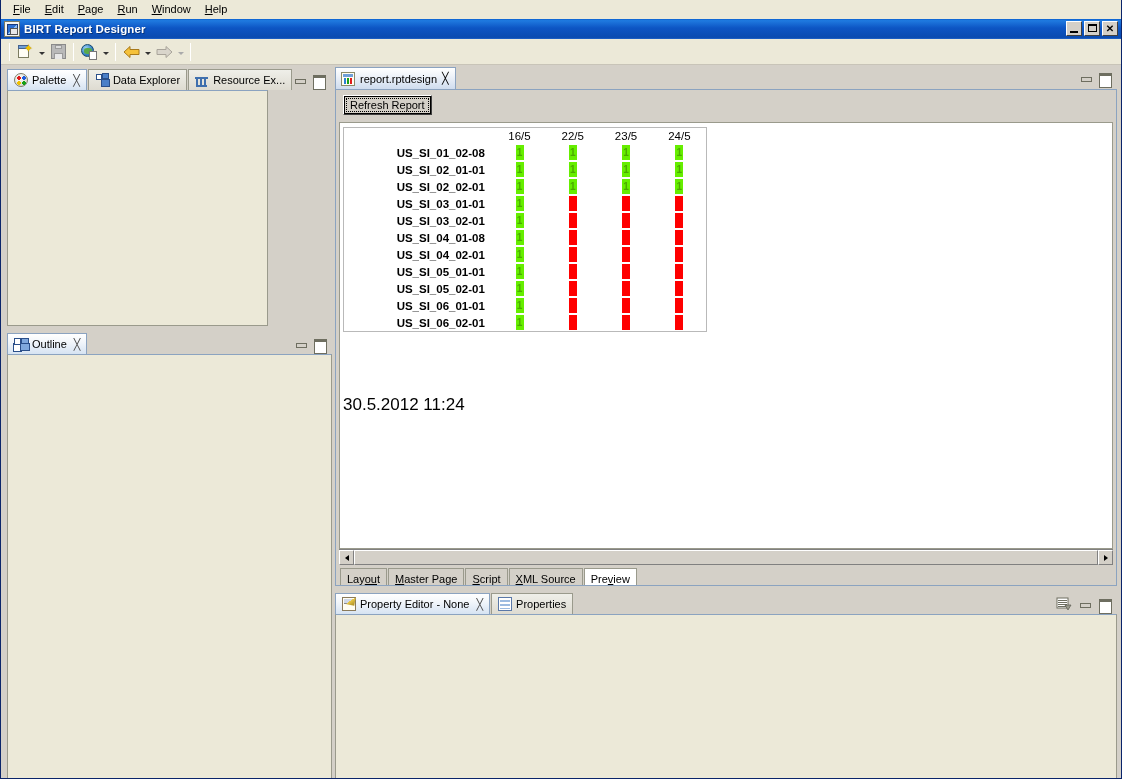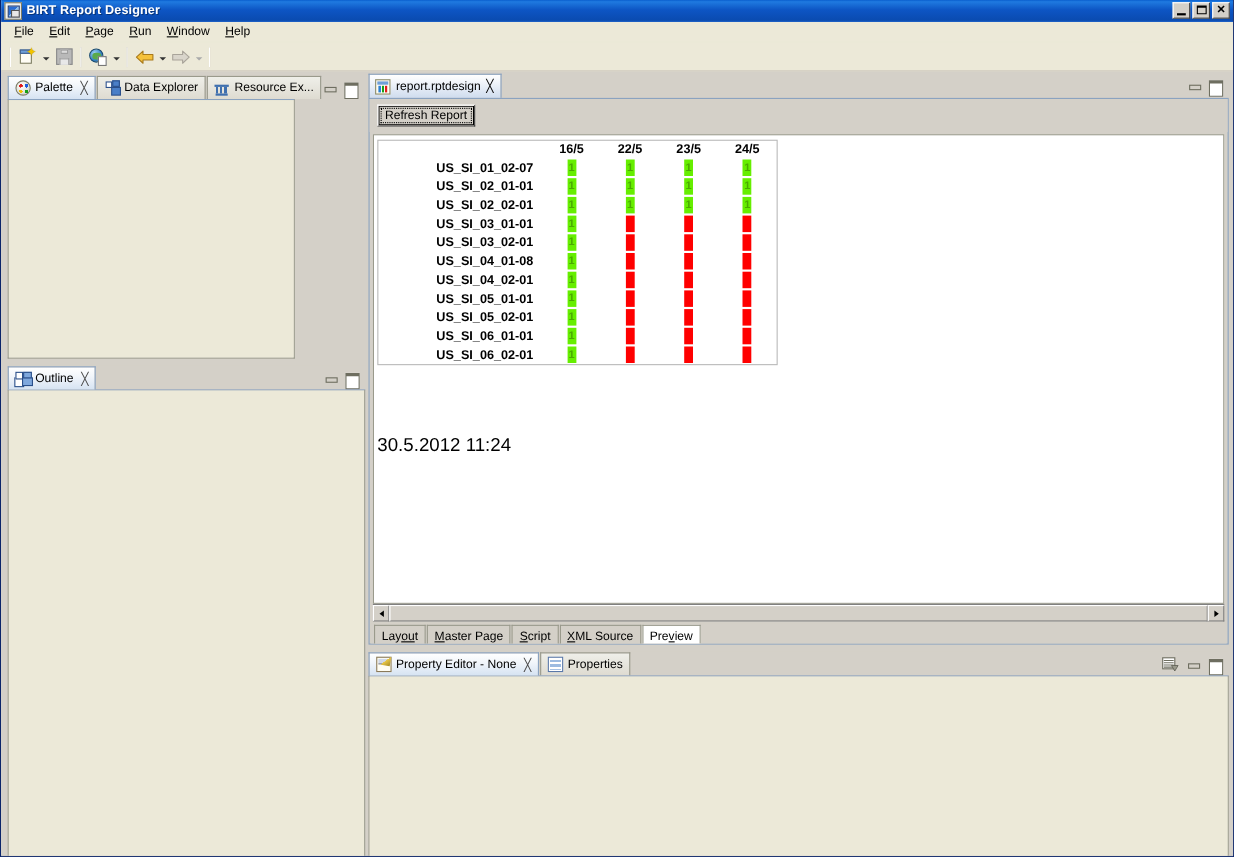--- a/index.html
+++ b/index.html
@@ -321,21 +321,21 @@
     border:1px solid #b9b9b9;
     background:#fff;
   }
   table.report {
     border-collapse:collapse;
     font-family:"Liberation Sans", sans-serif;
     font-size:11.5px;
     font-weight:bold;
   }
   table.report th {
-    font-size:11.5px; font-weight:bold; color:#000;
+    font-size:11.5px; font-weight:normal; color:#000;
     padding: 2px 0 2px 0;
     width:54px;
   }
   table.report th.corner { width: 150px; }
   table.report td.rowlbl {
     text-align:right; padding: 1px 8px 1px 4px;
     font-weight:bold; color:#000; white-space:nowrap;
     font-size:11.5px;
   }
   table.report td.cell {
@@ -407,44 +407,44 @@
 
   
   #propview .view-body { background:#ece9d8; }
 
   .empty-body { background:#ece9d8; width:100%; height:100%; }
 </style>
 </head>
 <body>
 
 <div id="window">
-
-  <div id="titlebar">
-    <div class="t-icon"></div>
-    <span class="t-title">BIRT Report Designer</span>
-    <div id="winbtns">
-      <div class="winbtn wb-min">
-          <i></i>
-        </div>
-      <div class="winbtn wb-max">
-          <i></i>
-        </div>
-      <div class="winbtn wb-close">
-          <i>✕</i>
-        </div>
-    </div>
-  </div>
 
   <div id="menubar">
     <div class="menu-item"><span class="mn">F</span><span>ile</span></div>
     <div class="menu-item"><span class="mn">E</span><span>dit</span></div>
     <div class="menu-item"><span class="mn">P</span><span>age</span></div>
     <div class="menu-item"><span class="mn">R</span><span>un</span></div>
     <div class="menu-item"><span class="mn">W</span><span>indow</span></div>
     <div class="menu-item"><span class="mn">H</span><span>elp</span></div>
+  </div>
+
+  <div id="titlebar">
+    <div class="t-icon"></div>
+    <span class="t-title">BIRT Report Designer</span>
+    <div id="winbtns">
+      <div class="winbtn wb-min">
+          <i></i>
+        </div>
+      <div class="winbtn wb-max">
+          <i></i>
+        </div>
+      <div class="winbtn wb-close">
+          <i>✕</i>
+        </div>
+    </div>
   </div>
 
   <div id="toolbar">
     <div class="tb-sep"></div>
     <div class="tb-btn">
       <span class="ic-new">
         <span class="pg"></span>
           <span class="pgtop"></span>
           <span class="star">✦</span>
       </span>
@@ -558,21 +558,21 @@
                 <tr>
                   <th class="corner"></th>
                   <th>16/5</th>
                   <th>22/5</th>
                   <th>23/5</th>
                   <th>24/5</th>
                 </tr>
               </thead>
               <tbody id="report-tbody">
                   <tr>
-                    <td class="rowlbl">US_SI_01_02-07</td>
+                    <td class="rowlbl">US_SI_01_02-08</td>
                     <td class="cell"><span class="swatch" style="background: rgb(102, 238, 0); color: rgb(74, 170, 0);">1</span></td>
                     <td class="cell"><span class="swatch" style="background: rgb(102, 238, 0); color: rgb(74, 170, 0);">1</span></td>
                     <td class="cell"><span class="swatch" style="background: rgb(102, 238, 0); color: rgb(74, 170, 0);">1</span></td>
                     <td class="cell"><span class="swatch" style="background: rgb(102, 238, 0); color: rgb(74, 170, 0);">1</span></td>
                   </tr>
                   <tr>
                     <td class="rowlbl">US_SI_02_01-01</td>
                     <td class="cell"><span class="swatch" style="background: rgb(102, 238, 0); color: rgb(74, 170, 0);">1</span></td>
                     <td class="cell"><span class="swatch" style="background: rgb(102, 238, 0); color: rgb(74, 170, 0);">1</span></td>
                     <td class="cell"><span class="swatch" style="background: rgb(102, 238, 0); color: rgb(74, 170, 0);">1</span></td>

